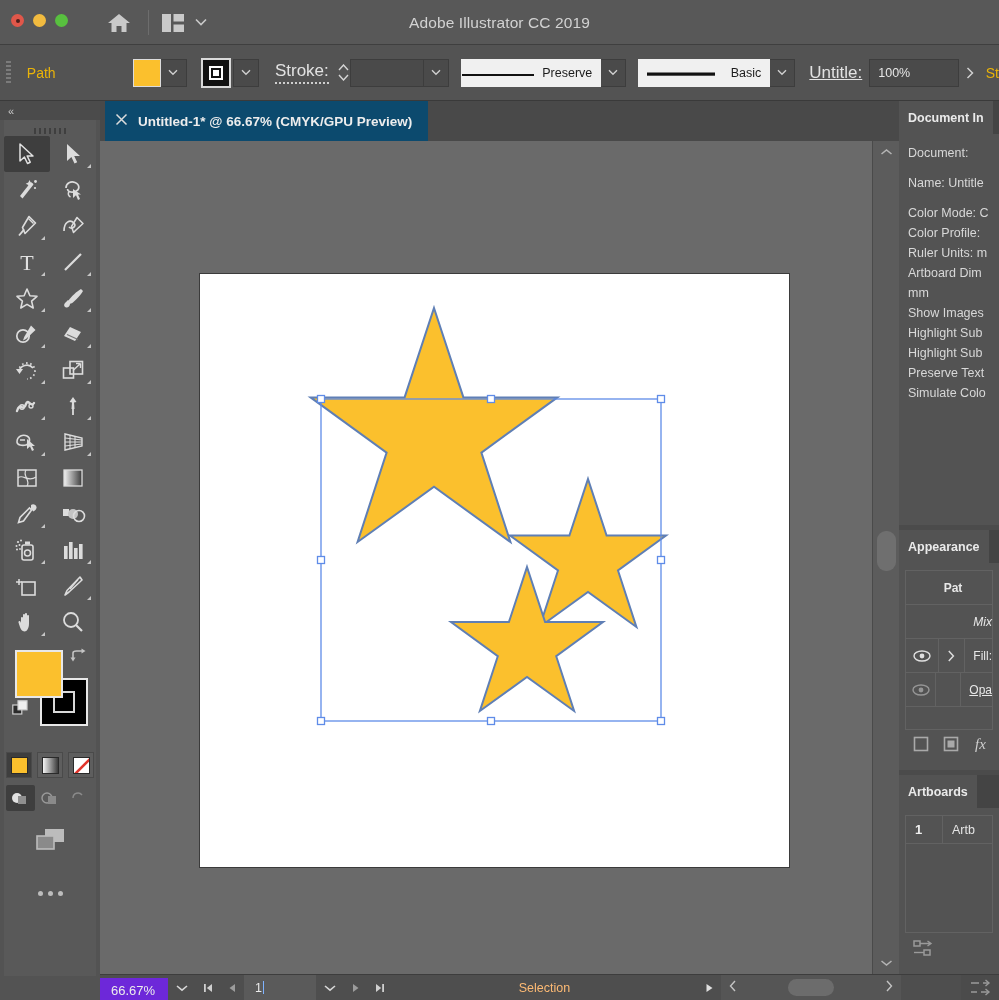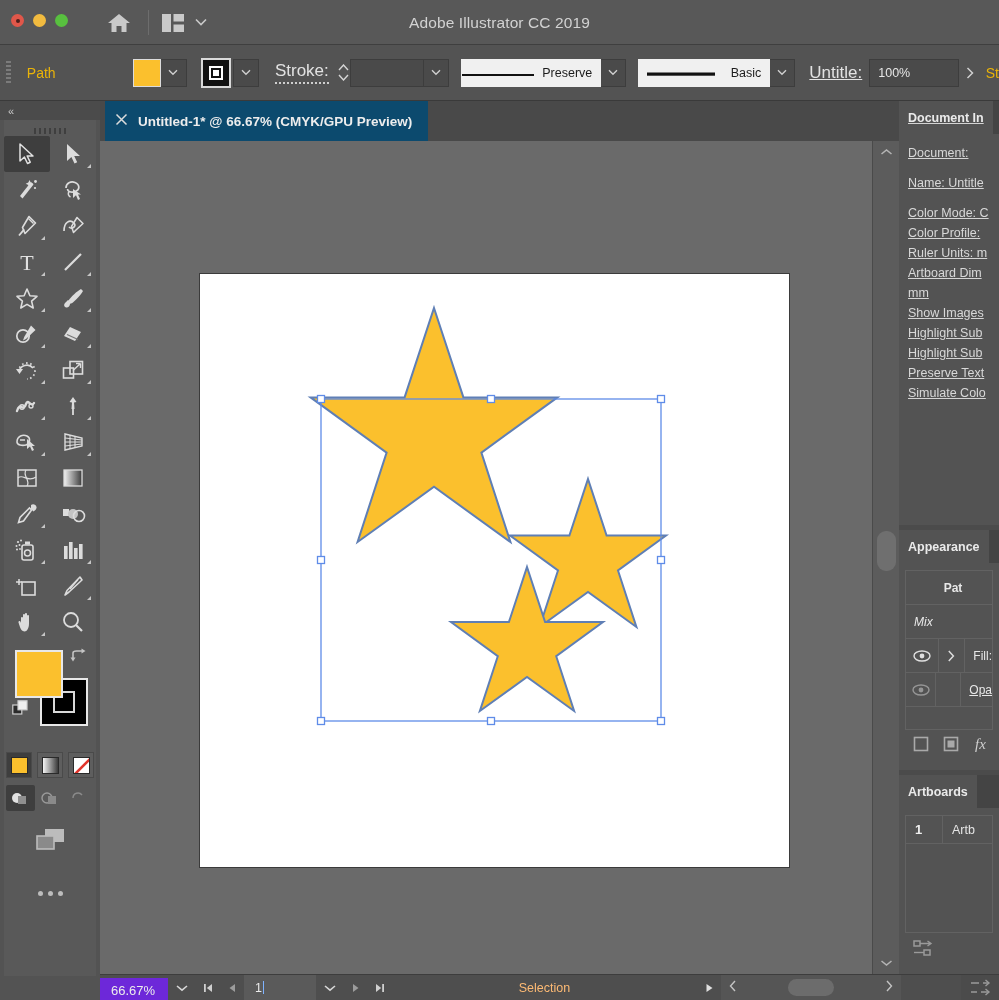--- a/index.html
+++ b/index.html
@@ -120,21 +120,21 @@
   .panel-gap{ height:5px; background:#4b4b4b; }
 
   .appear-body{ padding:7px 6px 0 6px; }
   .appear-list{ border:1px solid #626262; }
   .ap-row{ height:34px; display:flex; align-items:center; border-bottom:1px solid #626262; }
   .ap-row:last-child{ border-bottom:none; }
   .ap-eye{ width:34px; display:flex;align-items:center;justify-content:center; border-right:1px solid #626262; height:100%;}
   .ap-disc{ width:28px; display:flex;align-items:center;justify-content:center; border-right:1px solid #626262; height:100%;}
   .ap-text{ padding-left:8px; font-size:12px; color:#e8e8e8; white-space:nowrap; }
   .ap-text.center{ width:100%; text-align:center; font-weight:bold;}
-  .ap-text.italic{ width:100%; text-align:left; font-style:italic; }
+  .ap-text.italic{ width:100%; text-align:right; font-style:italic; }
   .ap-text.uline{ text-decoration:underline; }
   .ap-empty{ height:22px; }
   .ap-foot{ height:30px; display:flex; align-items:center; gap:14px; padding-left:8px; }
 
   .artb-body{ padding:7px 6px 0 6px; }
   .artb-list{ border:1px solid #626262; height:118px; }
   .artb-row{ height:28px; display:flex; align-items:center; border-bottom:1px solid #626262;}
   .artb-num{ width:36px; padding-left:9px; font-weight:bold; font-size:13px; color:#eee;}
   .artb-name{ padding-left:9px; border-left:1px solid #626262; height:100%; display:flex;align-items:center; font-size:12.5px; color:#e4e4e4; white-space:nowrap;}
   .artb-foot{ height:34px; display:flex; align-items:center; padding-left:8px; }
@@ -612,21 +612,21 @@
     <div class="vs-thumb"></div>
     <div class="vs-arrow" style="position:absolute;bottom:0;width:27px;">
       <svg width="13" height="8" viewBox="0 0 13 8">
           <path d="M1.5 2 L6.5 6 L11.5 2" stroke="#b4b4b4" stroke-width="1.6" fill="none"></path>
         </svg>
     </div>
   </div>
 
   <div class="dock">
 
-    <div class="panel" style="height:424px;text-decoration:underline;">
+    <div class="panel" style="height:424px;">
       <div class="panel-tabrow">
         <div class="panel-tab">Document In</div>
       </div>
       <div class="docinfo-body">
         <div>Document:</div>
         <div class="blank"></div>
         <div>Name: Untitle</div>
         <div class="blank"></div>
         <div>Color Mode: C</div>
         <div>Color Profile:</div>

